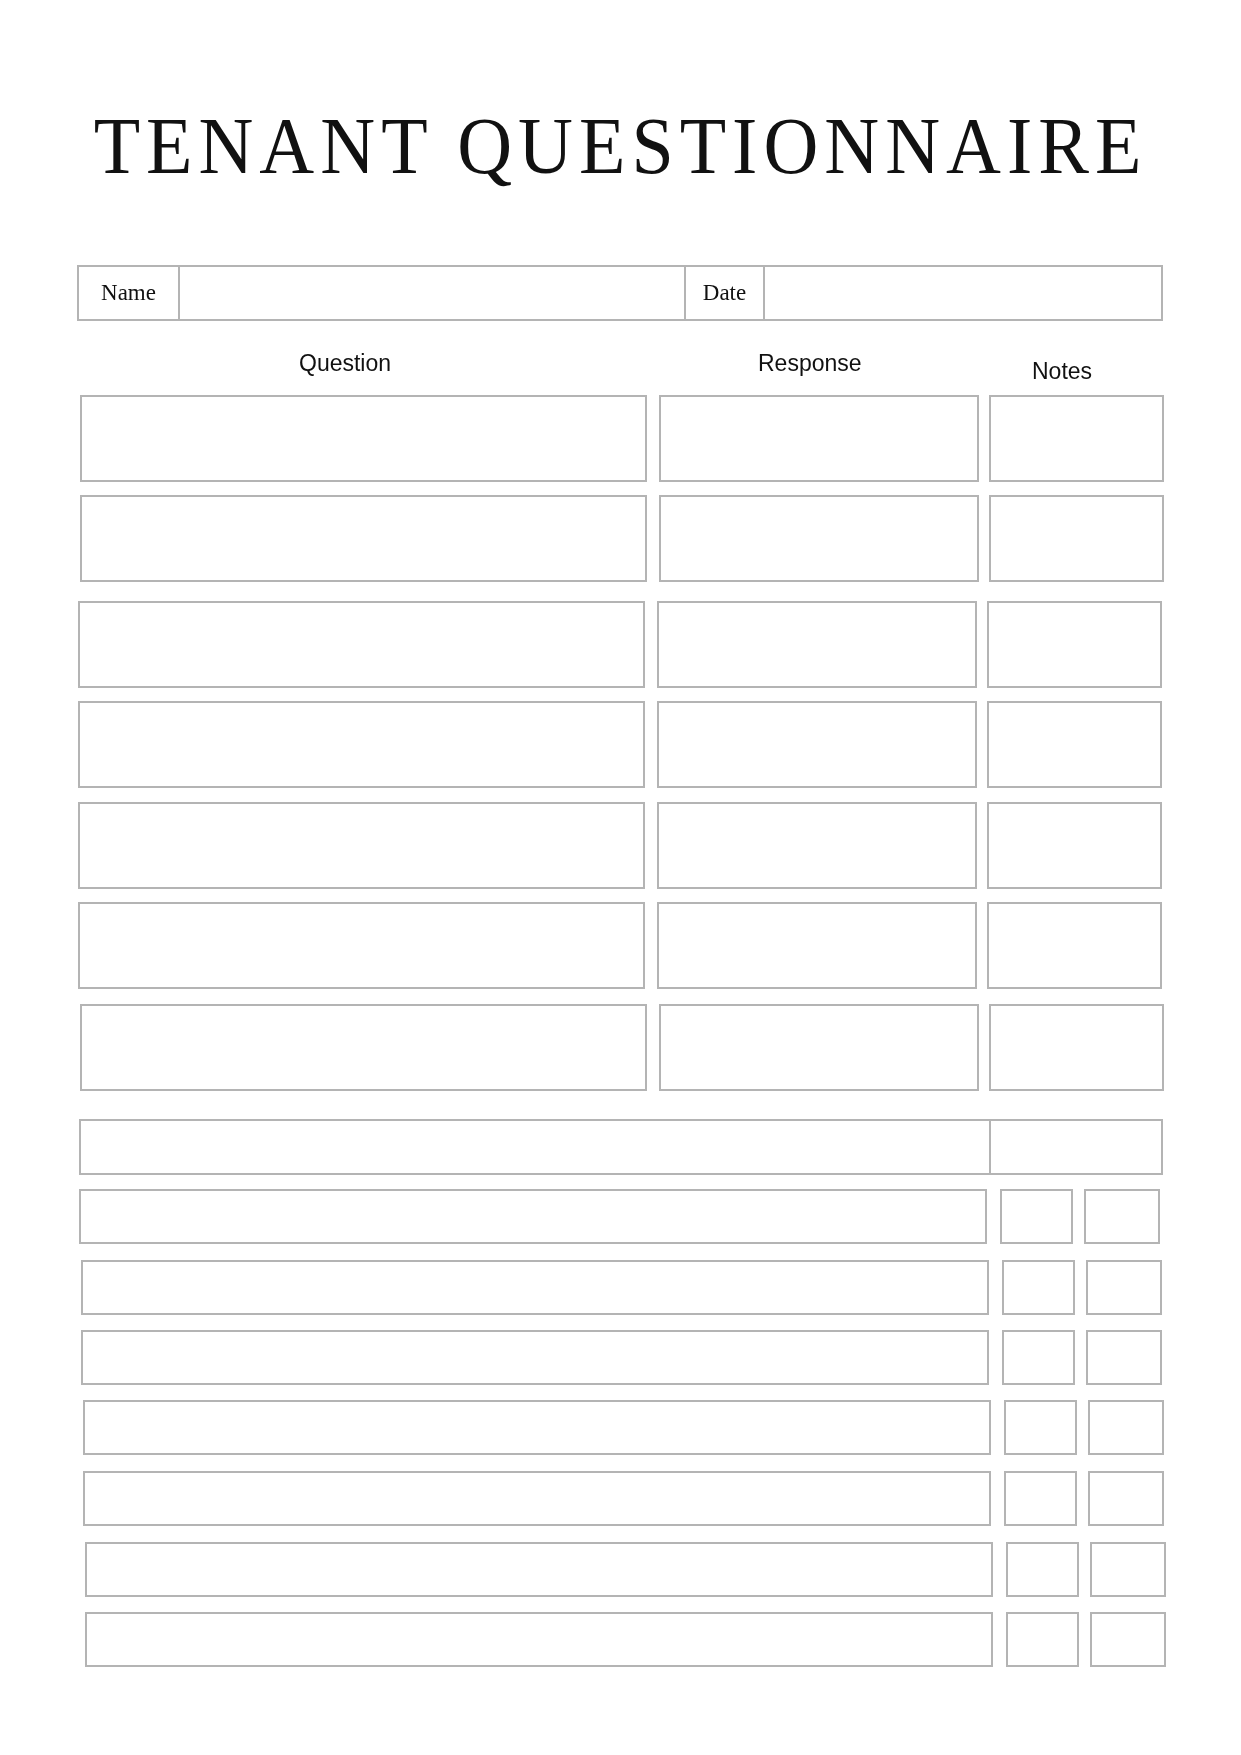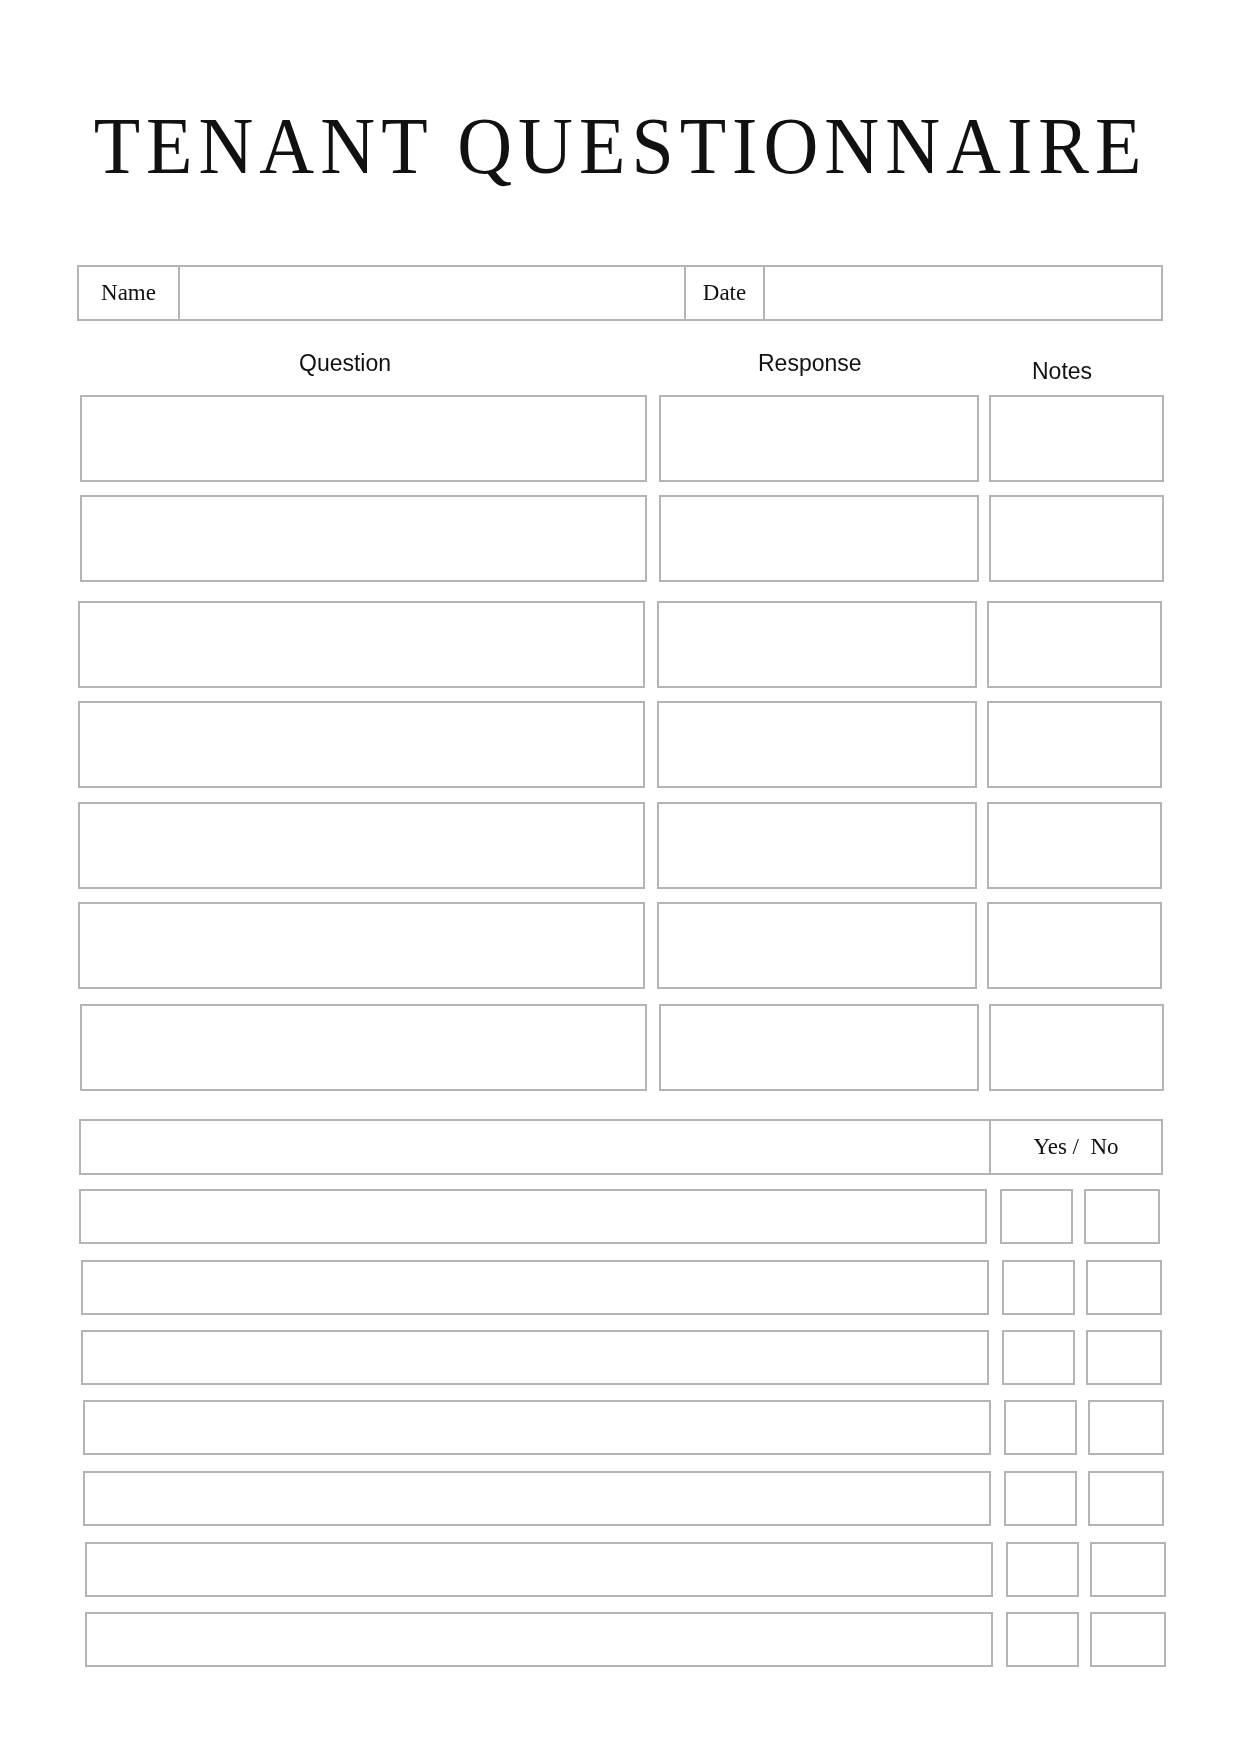--- a/index.html
+++ b/index.html
@@ -49,21 +49,20 @@
     <div class="box" style="left: 657px; top: 902px; width: 320px; height: 87px;"></div>
     <div class="box" style="left: 987px; top: 902px; width: 175px; height: 87px;"></div>
     <div class="box" style="left: 80px; top: 1004px; width: 567px; height: 87px;"></div>
     <div class="box" style="left: 659px; top: 1004px; width: 320px; height: 87px;"></div>
     <div class="box" style="left: 989px; top: 1004px; width: 175px; height: 87px;"></div>
   </div>
 
 <div class="box" style="left:79px; top:1119px; width:1084px; height:56px;">
   <div style="position:absolute; left:0; top:0; bottom:0; width:908px;"></div>
   <div class="vline" style="left:908px;"></div>
-  <div class="cell-text" style="left:910px; right:0; white-space:pre;">Yes /  No</div>
 </div>
 
 <div id="yn-rows">
     <div class="box" style="left: 79px; top: 1189px; width: 908px; height: 55px;"></div>
     <div class="box" style="left: 1000px; top: 1189px; width: 73px; height: 55px;"></div>
     <div class="box" style="left: 1084px; top: 1189px; width: 76px; height: 55px;"></div>
     <div class="box" style="left: 81px; top: 1260px; width: 908px; height: 55px;"></div>
     <div class="box" style="left: 1002px; top: 1260px; width: 73px; height: 55px;"></div>
     <div class="box" style="left: 1086px; top: 1260px; width: 76px; height: 55px;"></div>
     <div class="box" style="left: 81px; top: 1330px; width: 908px; height: 55px;"></div>

